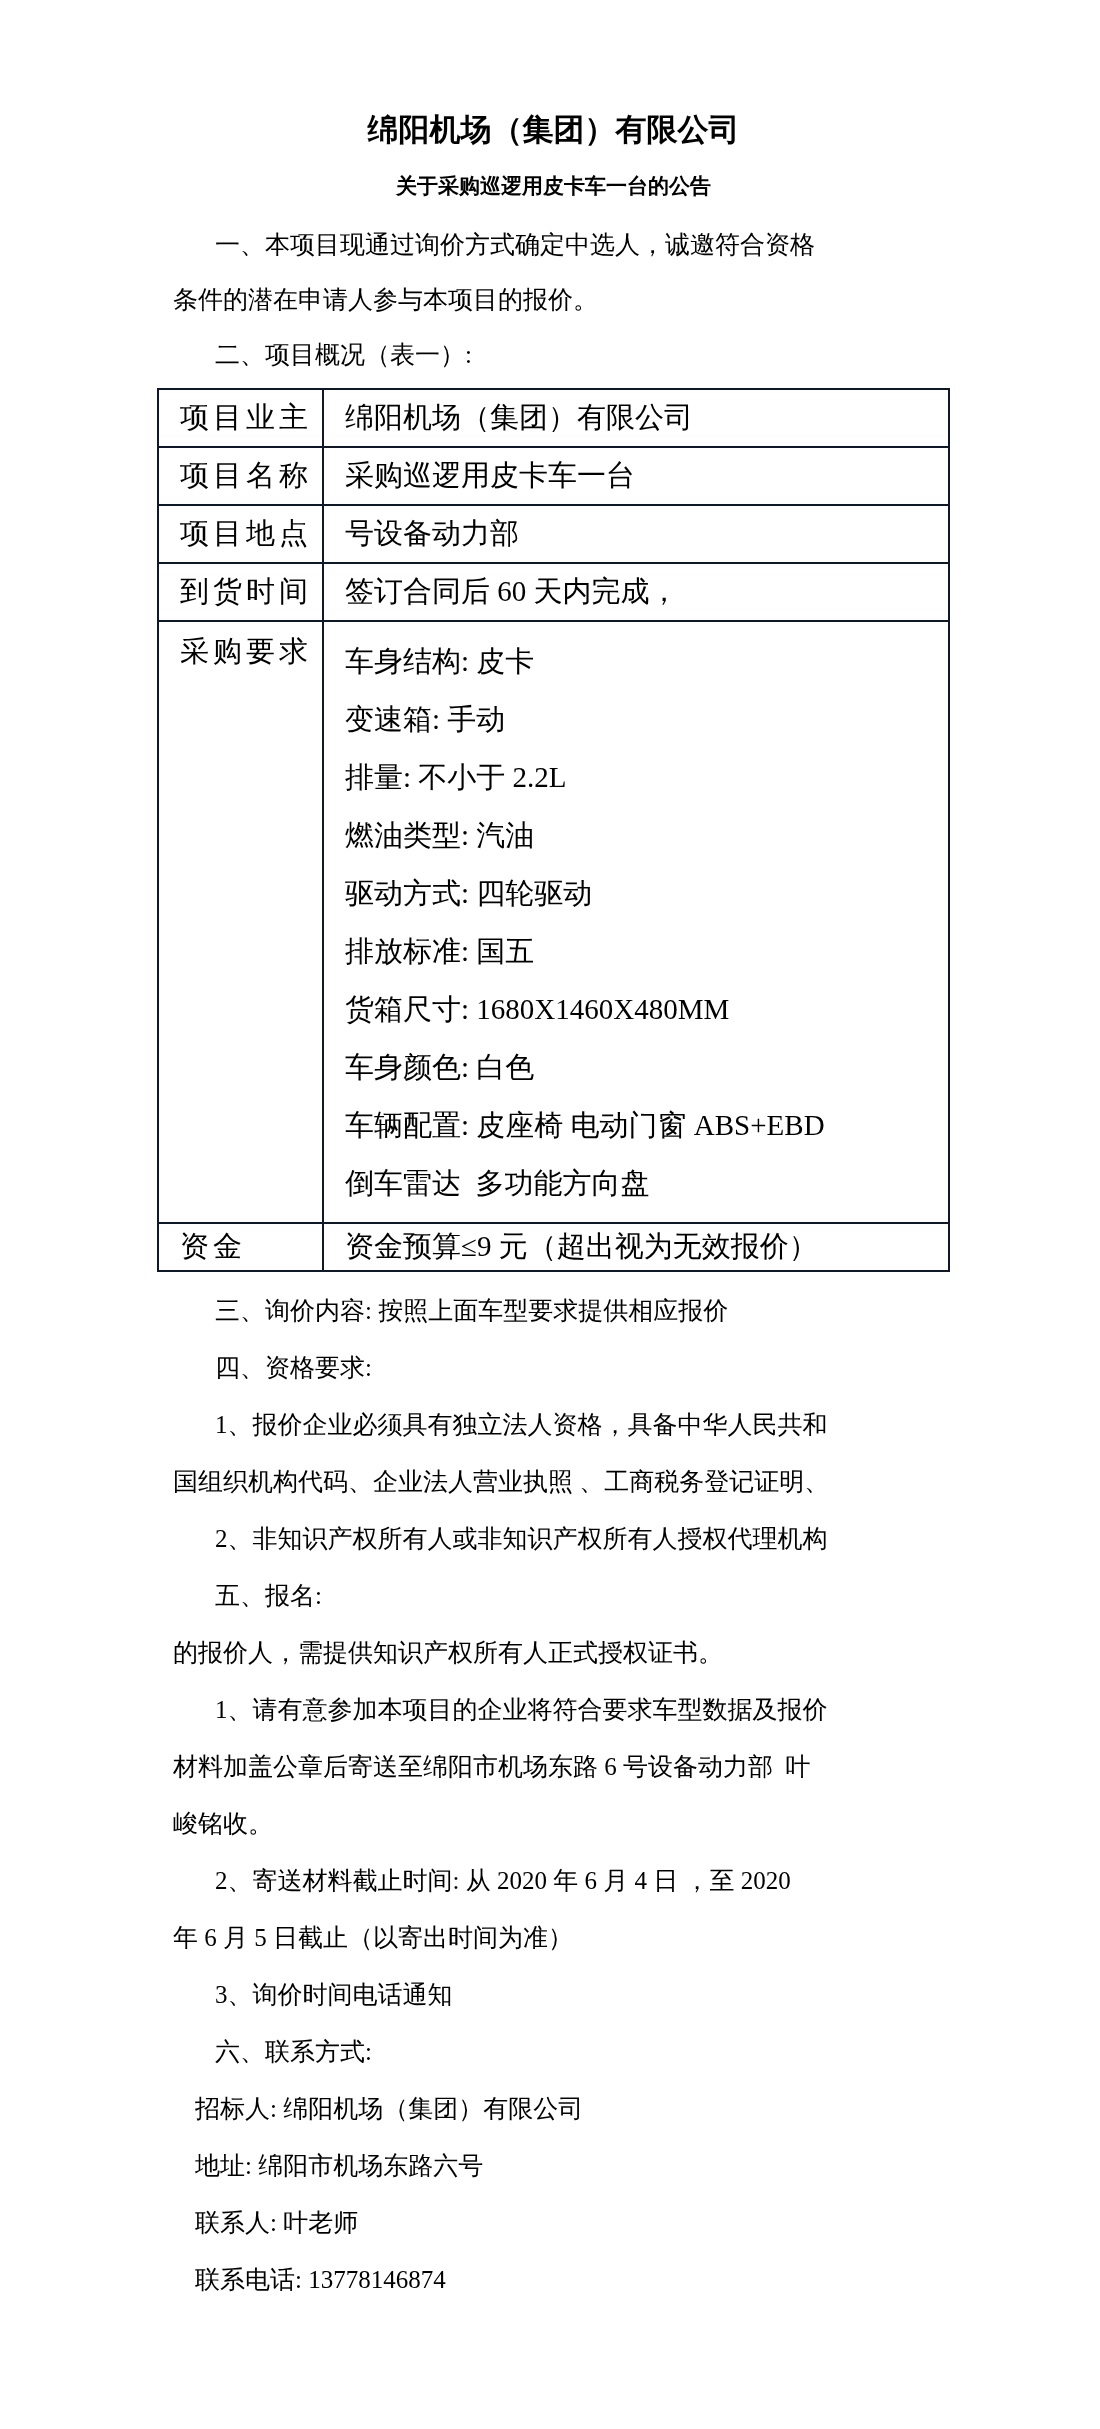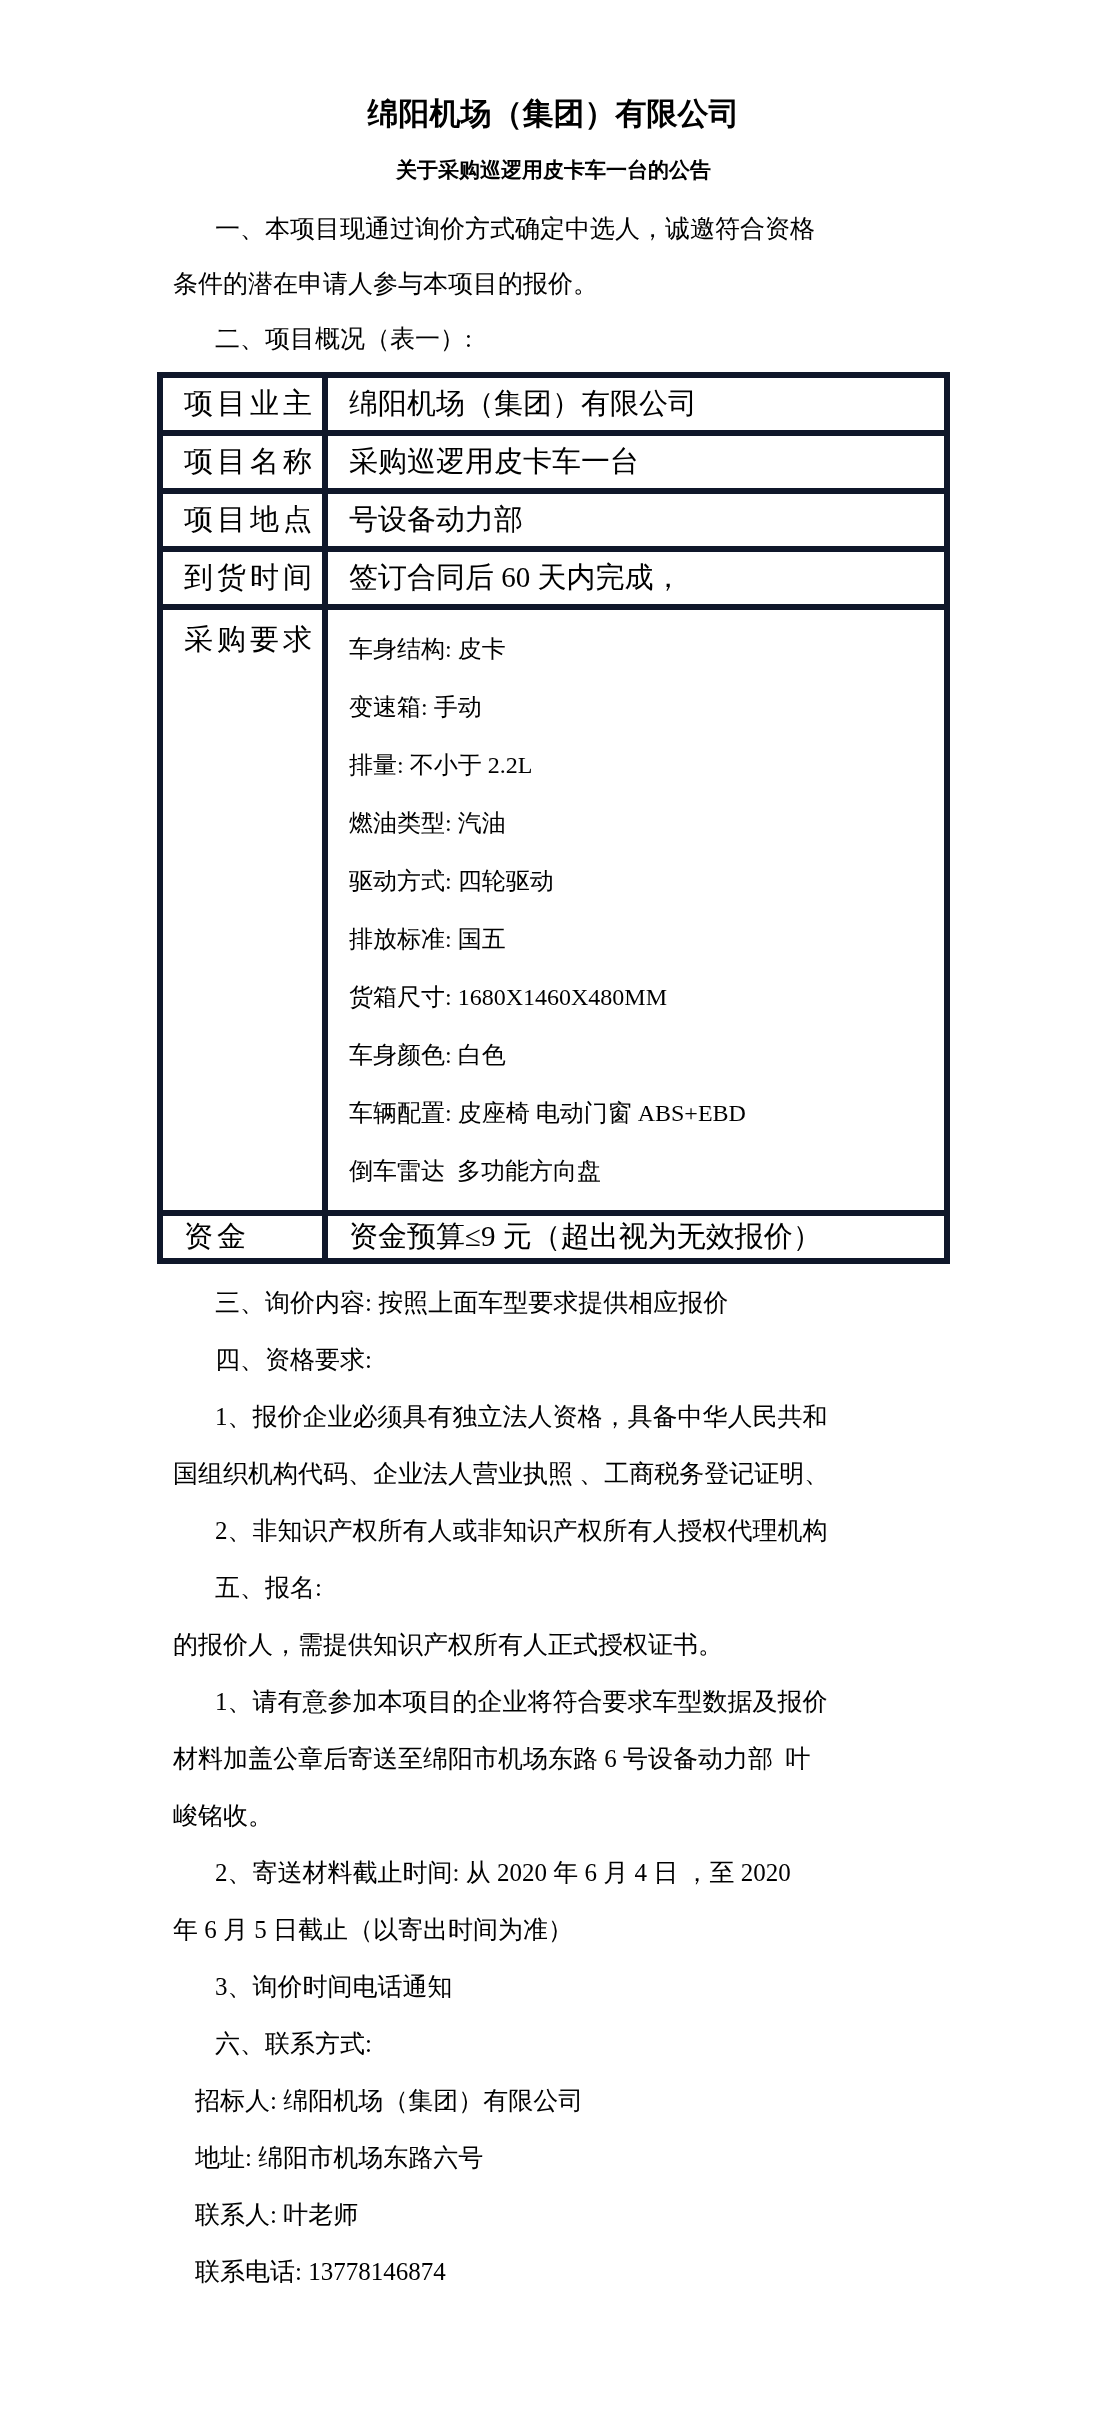--- a/index.html
+++ b/index.html
@@ -3,21 +3,21 @@
 <meta charset="utf-8">
 <style>
   html, body { margin: 0; padding: 0; background: #ffffff; }
   .page {
     position: relative;
     width: 1100px;
     height: 2429px;
     margin: 0 auto;
     background: #ffffff;
     box-sizing: border-box;
-    padding: 0 150px 0 157px;
+    padding: 16px 150px 0 157px;
     overflow: hidden;
     font-family: "Liberation Serif", "DejaVu Serif", serif;
     color: #000000;
   }
   .doc-title {
     margin: 96px 0 0 0;
     text-align: center;
     font-size: 31px;
     line-height: 36px;
     font-weight: bold;
@@ -40,32 +40,32 @@
   .line.indent { padding-left: 58px; }
   .line.contact-indent { padding-left: 38px; }
   .intro-block { margin-top: 13px; }
   table.project-table {
     border-collapse: collapse;
     width: 100%;
     margin-top: 6px;
     table-layout: fixed;
   }
   table.project-table td {
-    border: 6px solid #0f172a;
+    border: 2px solid #0f172a;
     font-size: 29px;
     vertical-align: middle;
     padding: 0 0 0 21px;
     box-sizing: border-box;
   }
   td.label-cell { width: 165px; letter-spacing: 4px; }
   td.value-cell { padding-left: 25px; }
   tr.r-single td { height: 58px; }
   tr.r-fund td { height: 48px; }
   tr.r-specs td { vertical-align: top; padding-top: 10px; padding-bottom: 10px; }
-  .spec-line { font-size: 24px; line-height: 58px; white-space: pre-wrap; }
+  .spec-line { font-size: 29px; line-height: 58px; white-space: pre-wrap; }
   .after-table { margin-top: 10px; }
 </style>
 </head>
 <body>
 
 <div class="page">
 
   <div class="doc-title">绵阳机场（集团）有限公司</div>
   <div class="doc-subtitle">关于采购巡逻用皮卡车一台的公告</div>
 

